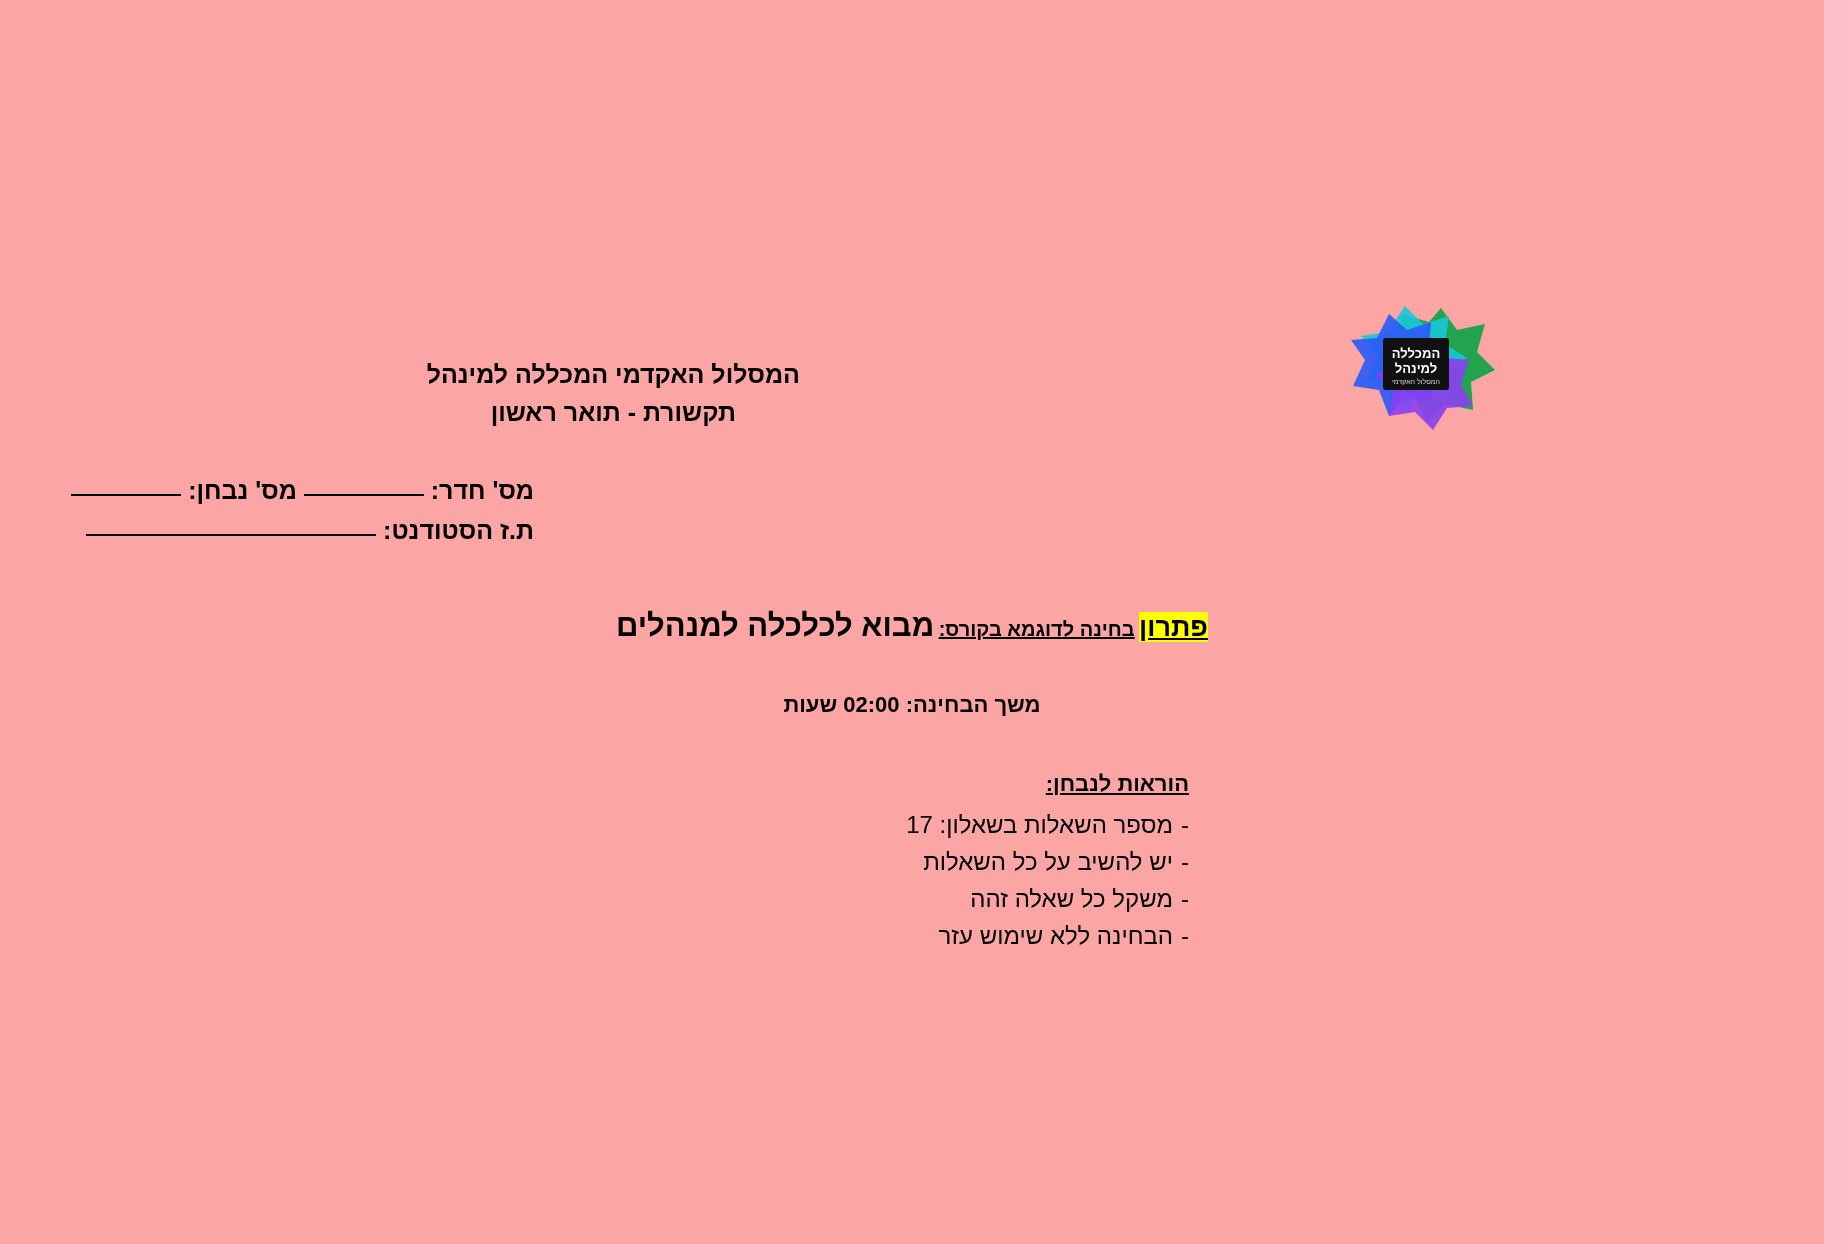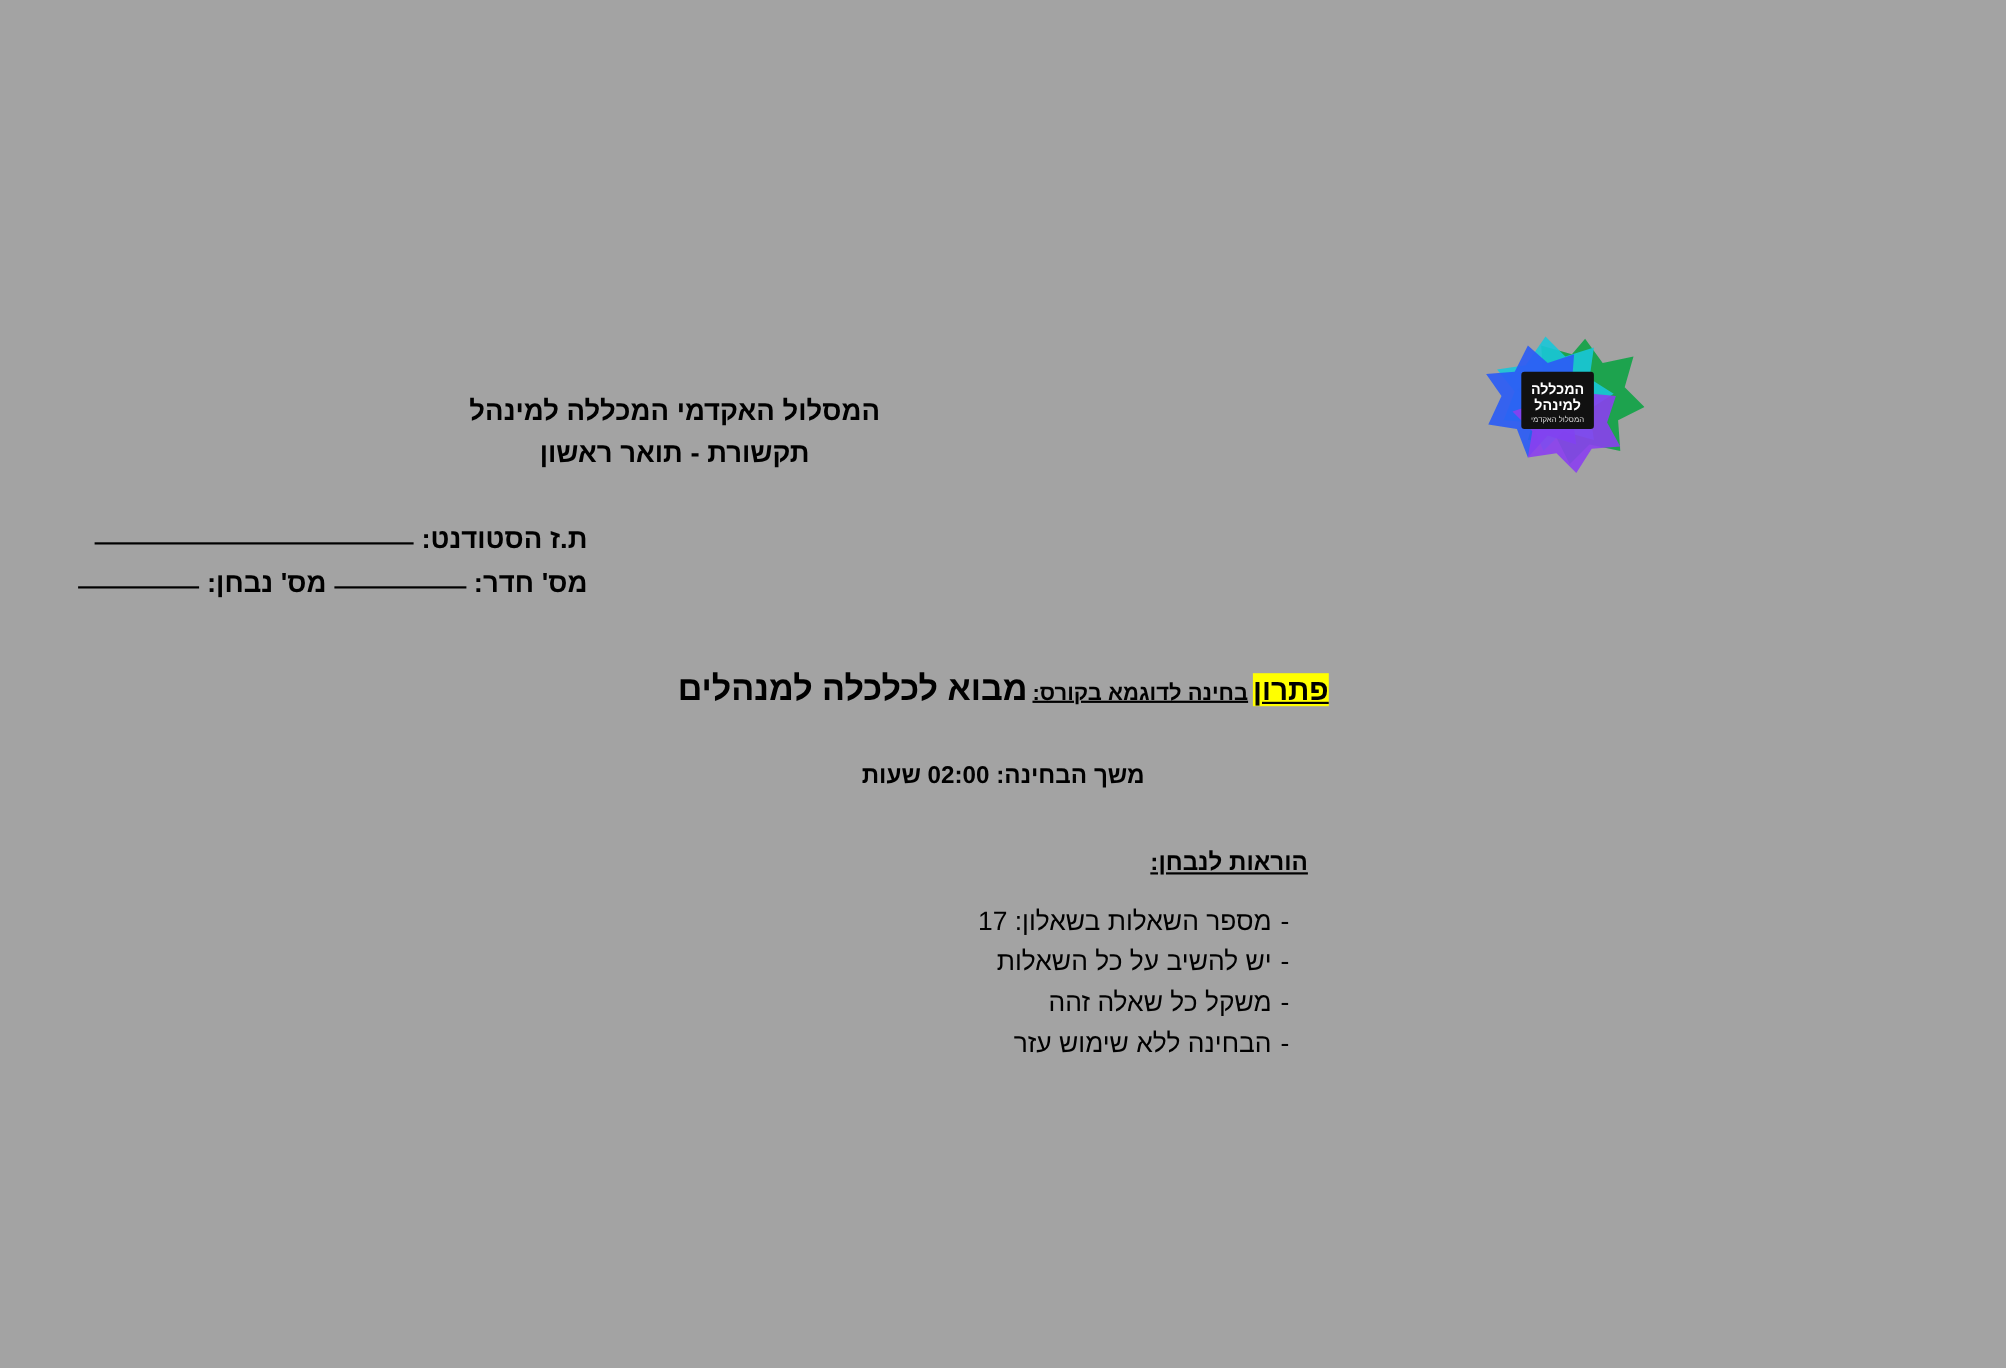--- a/index.html
+++ b/index.html
@@ -12,21 +12,21 @@
     height: 1244px;
     font-family: "Liberation Sans", sans-serif;
     color: #000000;
     position: relative;
     overflow: hidden;
   }
 
   .page {
     position: absolute;
     inset: 0;
-    background: #a3a3a3;
+    background: #fca5a5;
   }
 
   
   .logo-wrap {
     position: absolute;
     top: 300px;
     left: 1345px;
     width: 150px;
     height: 150px;
   }
@@ -117,21 +117,21 @@
   }
   .instructions .ins-title {
     font-weight: bold;
     text-decoration: underline;
     font-size: 22px;
     display: block;
     margin-bottom: 4px;
   }
   .instructions ul {
     list-style: none;
-    margin: 17px;
+    margin: 0;
     padding: 0;
   }
   .instructions li {
     white-space: nowrap;
   }
   .instructions li .dash {
     display: inline-block;
     width: 16px;
   }
 </style>
@@ -160,28 +160,28 @@
     </svg>
   </div>
 
   <div class="header-block">
     <div>המסלול האקדמי המכללה למינהל</div>
     <div>תקשורת - תואר ראשון</div>
   </div>
 
   <div class="fields">
     <span class="line">
-      <span>ת.ז הסטודנט:</span>
-      <span class="blank blank-long"></span>
-    </span>
-    <span class="line">
       <span>מס' חדר:</span>
       <span class="blank blank-mid"></span>
       <span>מס' נבחן:</span>
       <span class="blank blank-short"></span>
+    </span>
+    <span class="line">
+      <span>ת.ז הסטודנט:</span>
+      <span class="blank blank-long"></span>
     </span>
   </div>
 
   <div class="exam-title">
     <span class="solution">פתרון</span>
     <span class="sub">בחינה לדוגמא בקורס:</span>
     <span class="course">מבוא לכלכלה למנהלים</span>
   </div>
 
   <div class="duration">משך הבחינה: 02:00 שעות</div>

